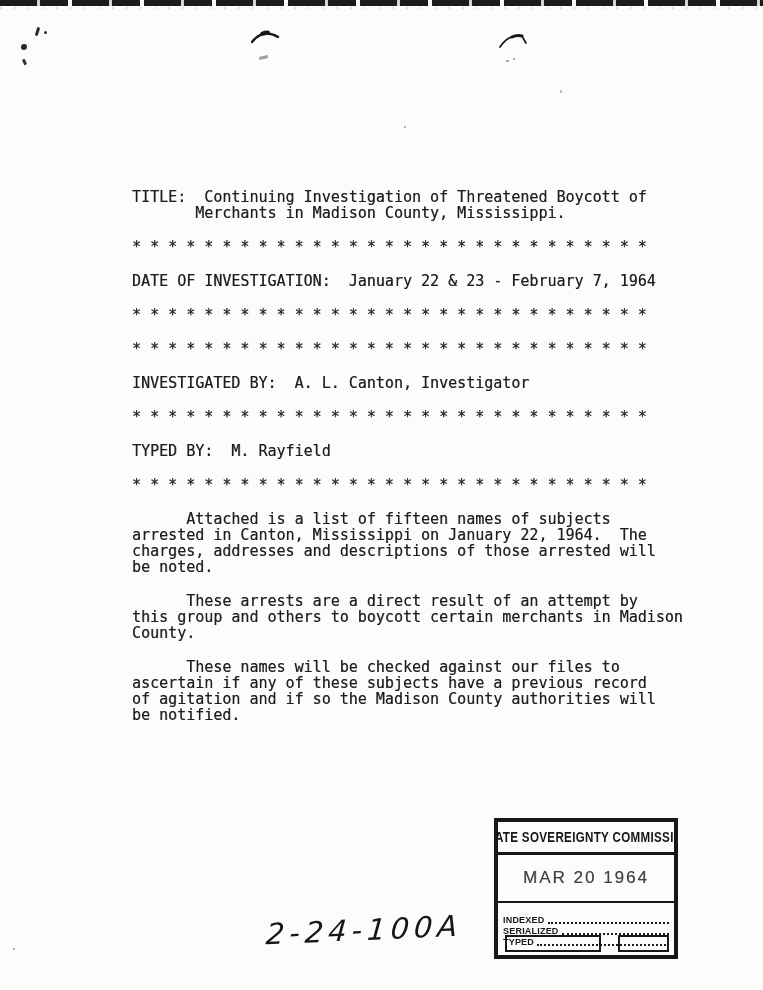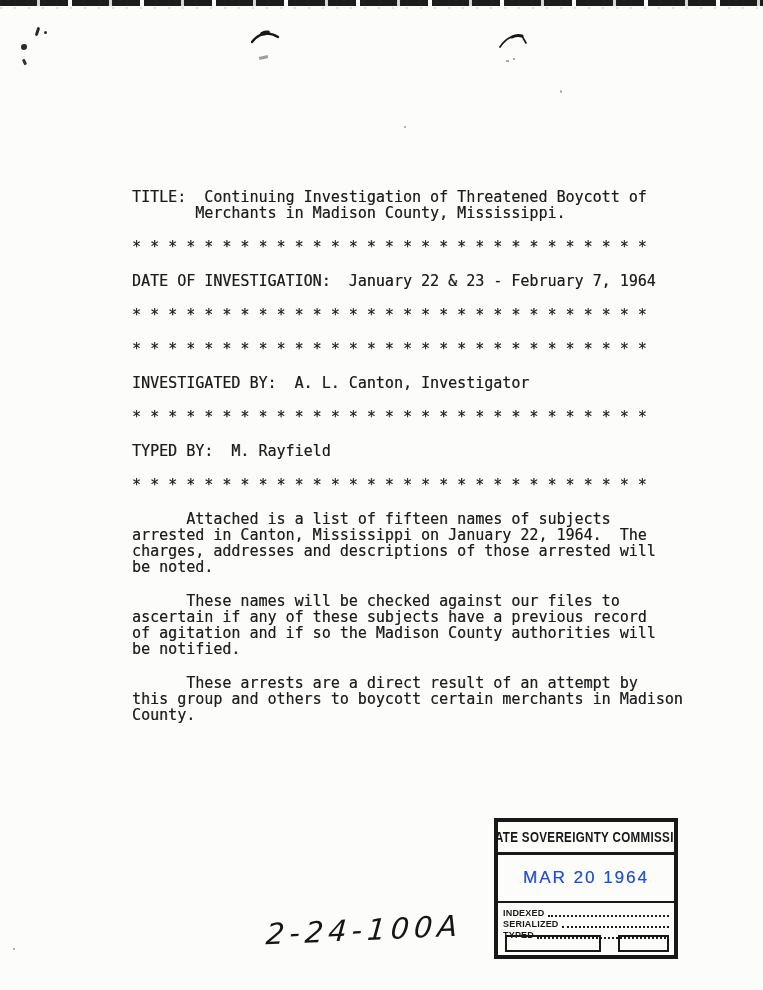--- a/index.html
+++ b/index.html
@@ -57,24 +57,24 @@
   }
   .stamp-title {
     font-weight: bold; font-size: 14.5px; white-space: nowrap;
     transform: scaleX(0.8); letter-spacing: 0.4px; color: #161616;
   }
   .stamp-date-area {
     height: 46px; border-bottom: 2px solid #181818;
     display: flex; align-items: center; justify-content: center;
   }
   .stamp-date {
-    font-size: 17px; letter-spacing: 2px; color: #1d4ed8;
+    font-size: 17px; letter-spacing: 2px; color: #404040;
     text-shadow: 0.4px 0.4px 0.4px rgba(30,30,30,0.4);
   }
-  .stamp-fields { padding: 4px 5px 0 5px; }
+  .stamp-fields { padding: 11px 5px 0 5px; }
   .stamp-field { display: flex; align-items: flex-end; height: 11px; }
   .stamp-field-label {
     font-weight: bold; font-size: 9.5px; letter-spacing: 0.2px;
     transform: scaleX(0.95); transform-origin: left bottom;
     white-space: nowrap;
   }
   .stamp-dots { flex: 1; border-bottom: 2px dotted #1c1c1c; margin: 0 0 1px 1px; }
   .stamp-box-left {
     position: absolute; left: 7px; bottom: 3px;
     width: 92px; height: 13px; border: 2px solid #181818;
@@ -150,27 +150,27 @@
     <div class="tblock sep">* * * * * * * * * * * * * * * * * * * * * * * * * * * * *</div>
     <div class="tblock sep">* * * * * * * * * * * * * * * * * * * * * * * * * * * * *</div>
     <div class="tblock">INVESTIGATED BY:  A. L. Canton, Investigator</div>
     <div class="tblock sep">* * * * * * * * * * * * * * * * * * * * * * * * * * * * *</div>
     <div class="tblock">TYPED BY:  M. Rayfield</div>
     <div class="tblock sep">* * * * * * * * * * * * * * * * * * * * * * * * * * * * *</div>
     <div class="tblock">      Attached is a list of fifteen names of subjects
 arrested in Canton, Mississippi on January 22, 1964.  The
 charges, addresses and descriptions of those arrested will
 be noted.</div>
+    <div class="tblock">      These arrests are a direct result of an attempt by
+this group and others to boycott certain merchants in Madison
+County.</div>
     <div class="tblock">      These names will be checked against our files to
 ascertain if any of these subjects have a previous record
 of agitation and if so the Madison County authorities will
 be notified.</div>
-    <div class="tblock">      These arrests are a direct result of an attempt by
-this group and others to boycott certain merchants in Madison
-County.</div>
   </div>
 
   <div class="stamp">
     <div class="stamp-header">
       <span class="stamp-title">STATE SOVEREIGNTY COMMISSION</span>
     </div>
     <div class="stamp-date-area">
       <span class="stamp-date">MAR 20 1964</span>
     </div>
     <div class="stamp-fields">

